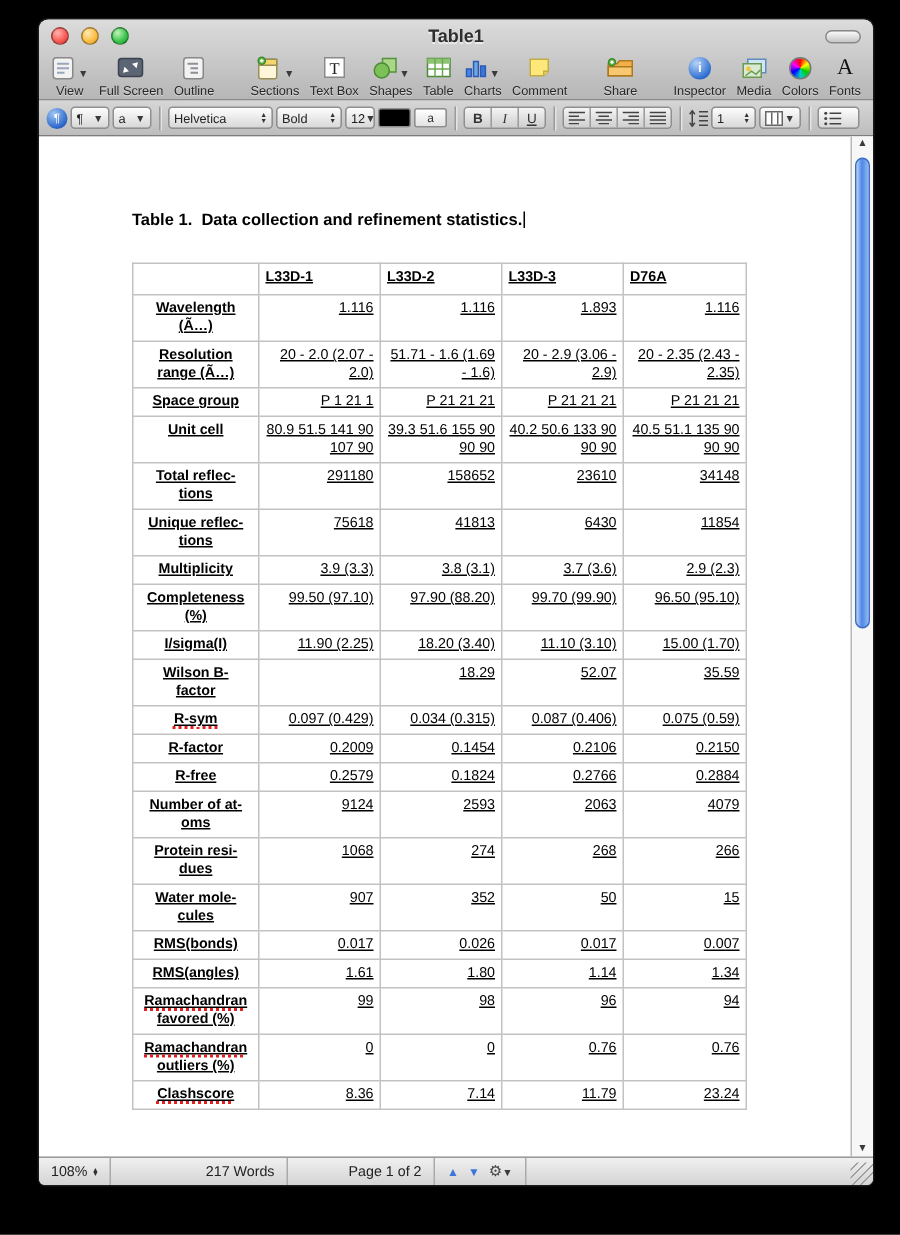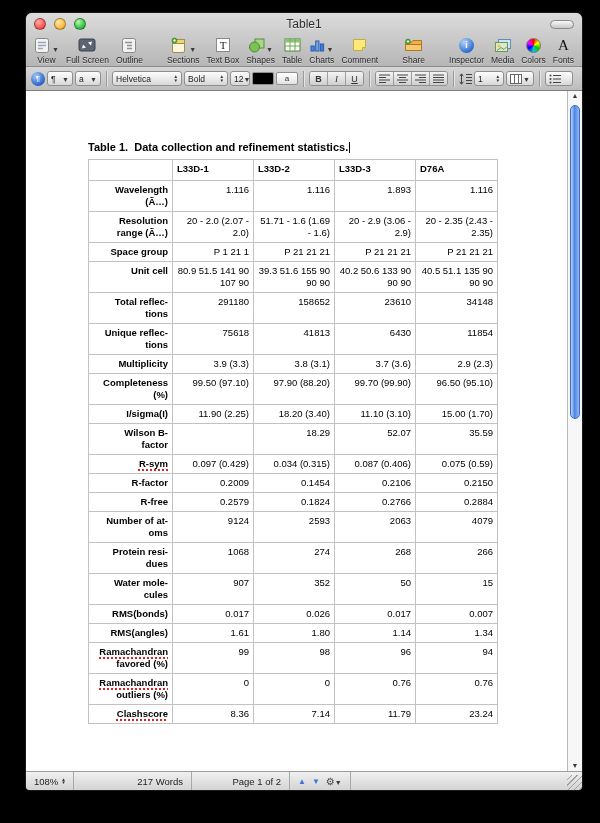--- a/index.html
+++ b/index.html
@@ -7,21 +7,21 @@
   .window{position:absolute;left:26px;top:13px;width:556px;height:777px;background:#ccc;
     border-radius:6px 6px 4px 4px;overflow:hidden;box-shadow:0 0 0 1px #1a1a1a;}
   
   .chrome{height:53px;background:linear-gradient(#dcdcdc,#b6b6b6);border-bottom:1px solid #8c8c8c;}
   .titlebar{height:22px;position:relative;display:flex;align-items:center;}
   .lights{display:flex;gap:8px;margin-left:8px;}
   .light{width:12px;height:12px;border-radius:50%;border:1px solid rgba(0,0,0,.35);box-sizing:border-box;}
   .red{background:radial-gradient(circle at 35% 30%,#ffb3ae,#f95851 60%,#c93832);}
   .yellow{background:radial-gradient(circle at 35% 30%,#ffe9b0,#fdbc40 60%,#d09a25);}
   .green{background:radial-gradient(circle at 35% 30%,#c4f2b9,#35c649 60%,#26952f);}
-  .win-title{position:absolute;left:0;right:0;text-align:center;font-size:12px;font-weight:normal;
+  .win-title{position:absolute;left:0;right:0;text-align:center;font-size:12px;font-weight:bold;
     color:#2e2e2e;text-shadow:0 1px 0 rgba(255,255,255,.6);}
   .pill{position:absolute;right:8px;top:7px;width:24px;height:9px;border-radius:5px;
     background:linear-gradient(#fafafa,#c6c6c6);border:1px solid #8a8a8a;box-sizing:border-box;}
   .toolbar{height:31px;display:flex;justify-content:space-between;align-items:flex-start;
     padding:0 8px;overflow:hidden;}
   .tb-group{display:flex;gap:7px;}
   .tb-item{display:flex;flex-direction:column;align-items:center;cursor:default;}
   .tb-icon{height:20px;display:flex;align-items:center;justify-content:center;gap:1px;}
   .tb-label{font-size:8.5px;color:#262626;white-space:nowrap;text-shadow:0 1px 0 rgba(255,255,255,.5);}
   .dd{font-size:7px;color:#3a3a3a;align-self:flex-end;margin-bottom:2px;}
@@ -47,25 +47,25 @@
     color:#fff;font-size:8px;display:flex;align-items:center;justify-content:center;}
   .well{width:22px;height:13px;border:1px solid #8f8f8f;border-radius:2px;box-sizing:border-box;flex:none;}
   .well-a{background:linear-gradient(#fff,#e3e3e3);font-size:8px;color:#333;display:flex;
     align-items:center;justify-content:center;}
   
   .content{position:absolute;top:78px;bottom:19px;left:0;right:0;background:#fff;padding-left:17px;}
   .page{position:absolute;inset:0 15px 0 0;overflow:hidden;}
   .doc{padding:46px 0 0 62px;}
   .doc-title{font-size:11px;font-weight:bold;color:#000;white-space:pre-wrap;}
   .caret{display:inline-block;width:1px;height:11px;background:#000;vertical-align:-2px;margin-left:1px;}
-  table.stats{border-collapse:collapse;table-layout:fixed;width:409px;margin-top:4px;}
+  table.stats{border-collapse:collapse;table-layout:fixed;width:409px;margin-top:20px;text-decoration:underline;}
   table.stats td,table.stats th{border:1px solid #c2c2c2;font-size:9.5px;line-height:12px;
     padding:3px 4px;vertical-align:top;box-sizing:border-box;color:#000;}
   table.stats th{font-weight:bold;text-align:left;height:21px;}
-  td.lbl{font-weight:bold;text-align:right;}
+  td.lbl{font-weight:bold;text-align:center;}
   td.lbl span{display:block;}
   td.val{text-align:right;font-weight:normal;word-wrap:break-word;}
   .squiggle{text-decoration:underline dotted #e02020;text-decoration-thickness:1.5px;text-underline-offset:2px;}
   
   .vscroll{position:absolute;top:0;bottom:0;right:0;width:15px;background:#f7f7f7;border-left:1px solid #b9b9b9;box-sizing:border-box;}
   .vs-up{position:absolute;top:1px;left:0;right:0;text-align:center;font-size:7px;color:#3a3a3a;}
   .vs-down{position:absolute;bottom:2px;left:0;right:0;text-align:center;font-size:7px;color:#3a3a3a;}
   .vs-thumb{position:absolute;left:2px;right:2px;top:14px;height:314px;border-radius:6px;
     background:linear-gradient(90deg,#bcd6f6,#4d86e8 45%,#93b9f0);border:1px solid #3b6ec2;box-sizing:border-box;}
   

